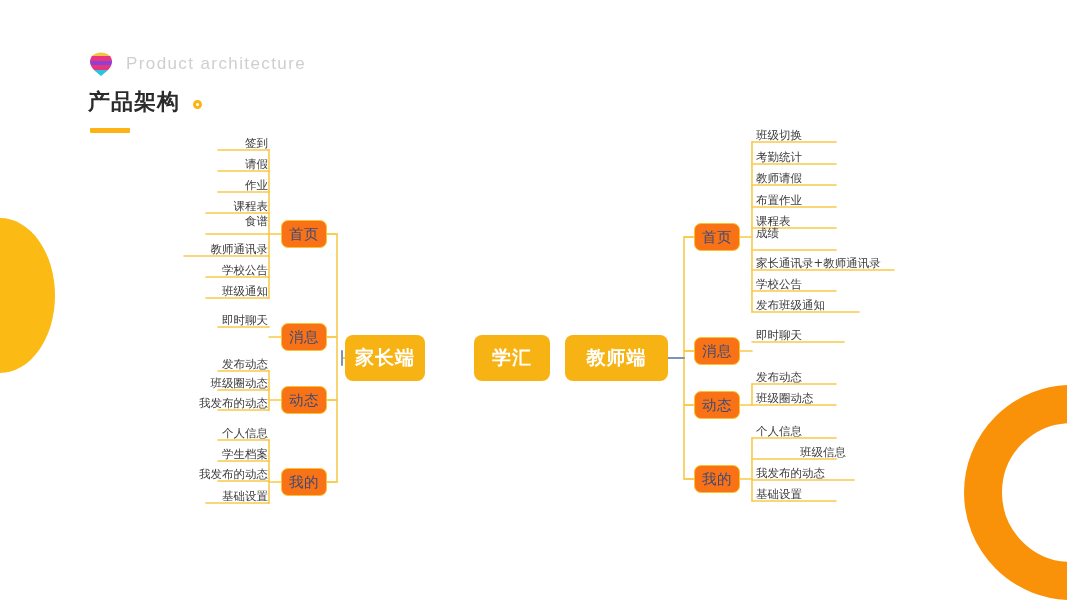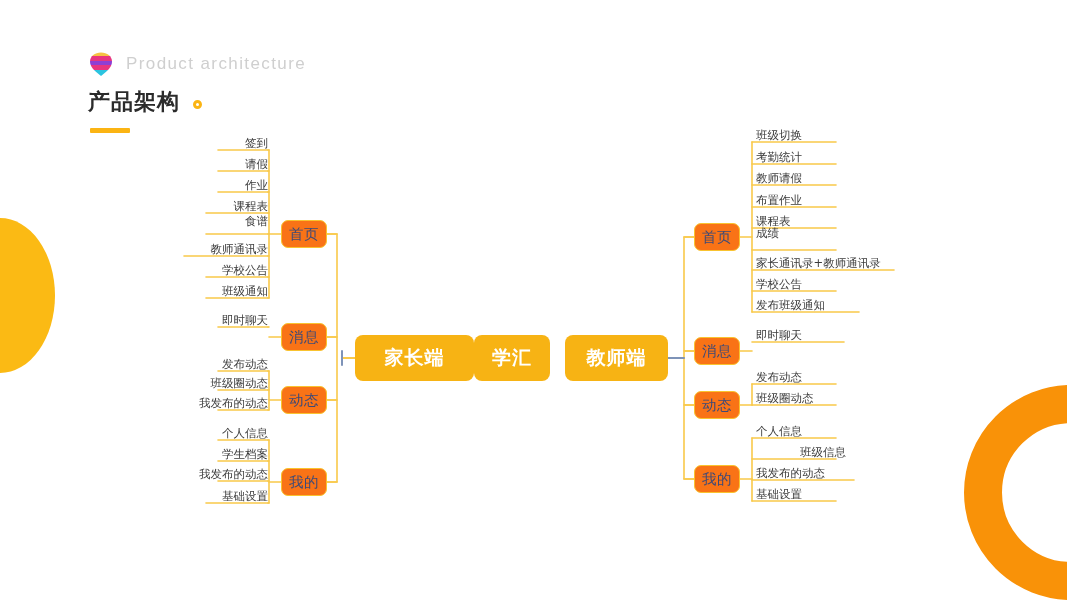--- a/index.html
+++ b/index.html
@@ -196,21 +196,21 @@
         <path d="M684 479 L694 479" fill="none" stroke="#F9C94A" stroke-width="1.6" stroke-linecap="round"></path>
         <path d="M685 479 L694 479" fill="none" stroke="#F9C94A" stroke-width="1.6" stroke-linecap="round"></path>
         <path d="M752 438 L752 501" fill="none" stroke="#F9C94A" stroke-width="1.6" stroke-linecap="round"></path>
         <path d="M740 479 L752 479" fill="none" stroke="#F9C94A" stroke-width="1.6" stroke-linecap="round"></path>
         <path d="M752 438 L836 438" fill="none" stroke="#F9C94A" stroke-width="1.6" stroke-linecap="round"></path>
         <path d="M752 459 L836 459" fill="none" stroke="#F9C94A" stroke-width="1.6" stroke-linecap="round"></path>
         <path d="M752 480 L854 480" fill="none" stroke="#F9C94A" stroke-width="1.6" stroke-linecap="round"></path>
         <path d="M752 501 L836 501" fill="none" stroke="#F9C94A" stroke-width="1.6" stroke-linecap="round"></path>
       </svg>
 
-    <div class="cbox" style="left:355px; top:335px; width:119px; height:46px;font-family:Liberation Serif, serif;">家长端</div>
+    <div class="cbox" style="left:345px; top:335px; width:80px; height:46px;font-family:Liberation Serif, serif;">家长端</div>
     <div class="cbox" style="left:565px; top:335px; width:103px; height:46px;">教师端</div>
     <div class="cbox" style="left:474px; top:335px; width:76px; height:46px;">学汇</div>
 
     <div id="nodes">
         <div class="nbox" style="left: 281px; top: 220px; width: 46px; height: 28px;">首页</div>
         <div class="leaf r" style="right: 799px; top: 137px;">签到</div>
         <div class="leaf r" style="right: 799px; top: 158px;">请假</div>
         <div class="leaf r" style="right: 799px; top: 179px;">作业</div>
         <div class="leaf r" style="right: 799px; top: 200px;">课程表</div>
         <div class="leaf r" style="right: 799px; top: 215px; margin-left: 24px;">食谱</div>

